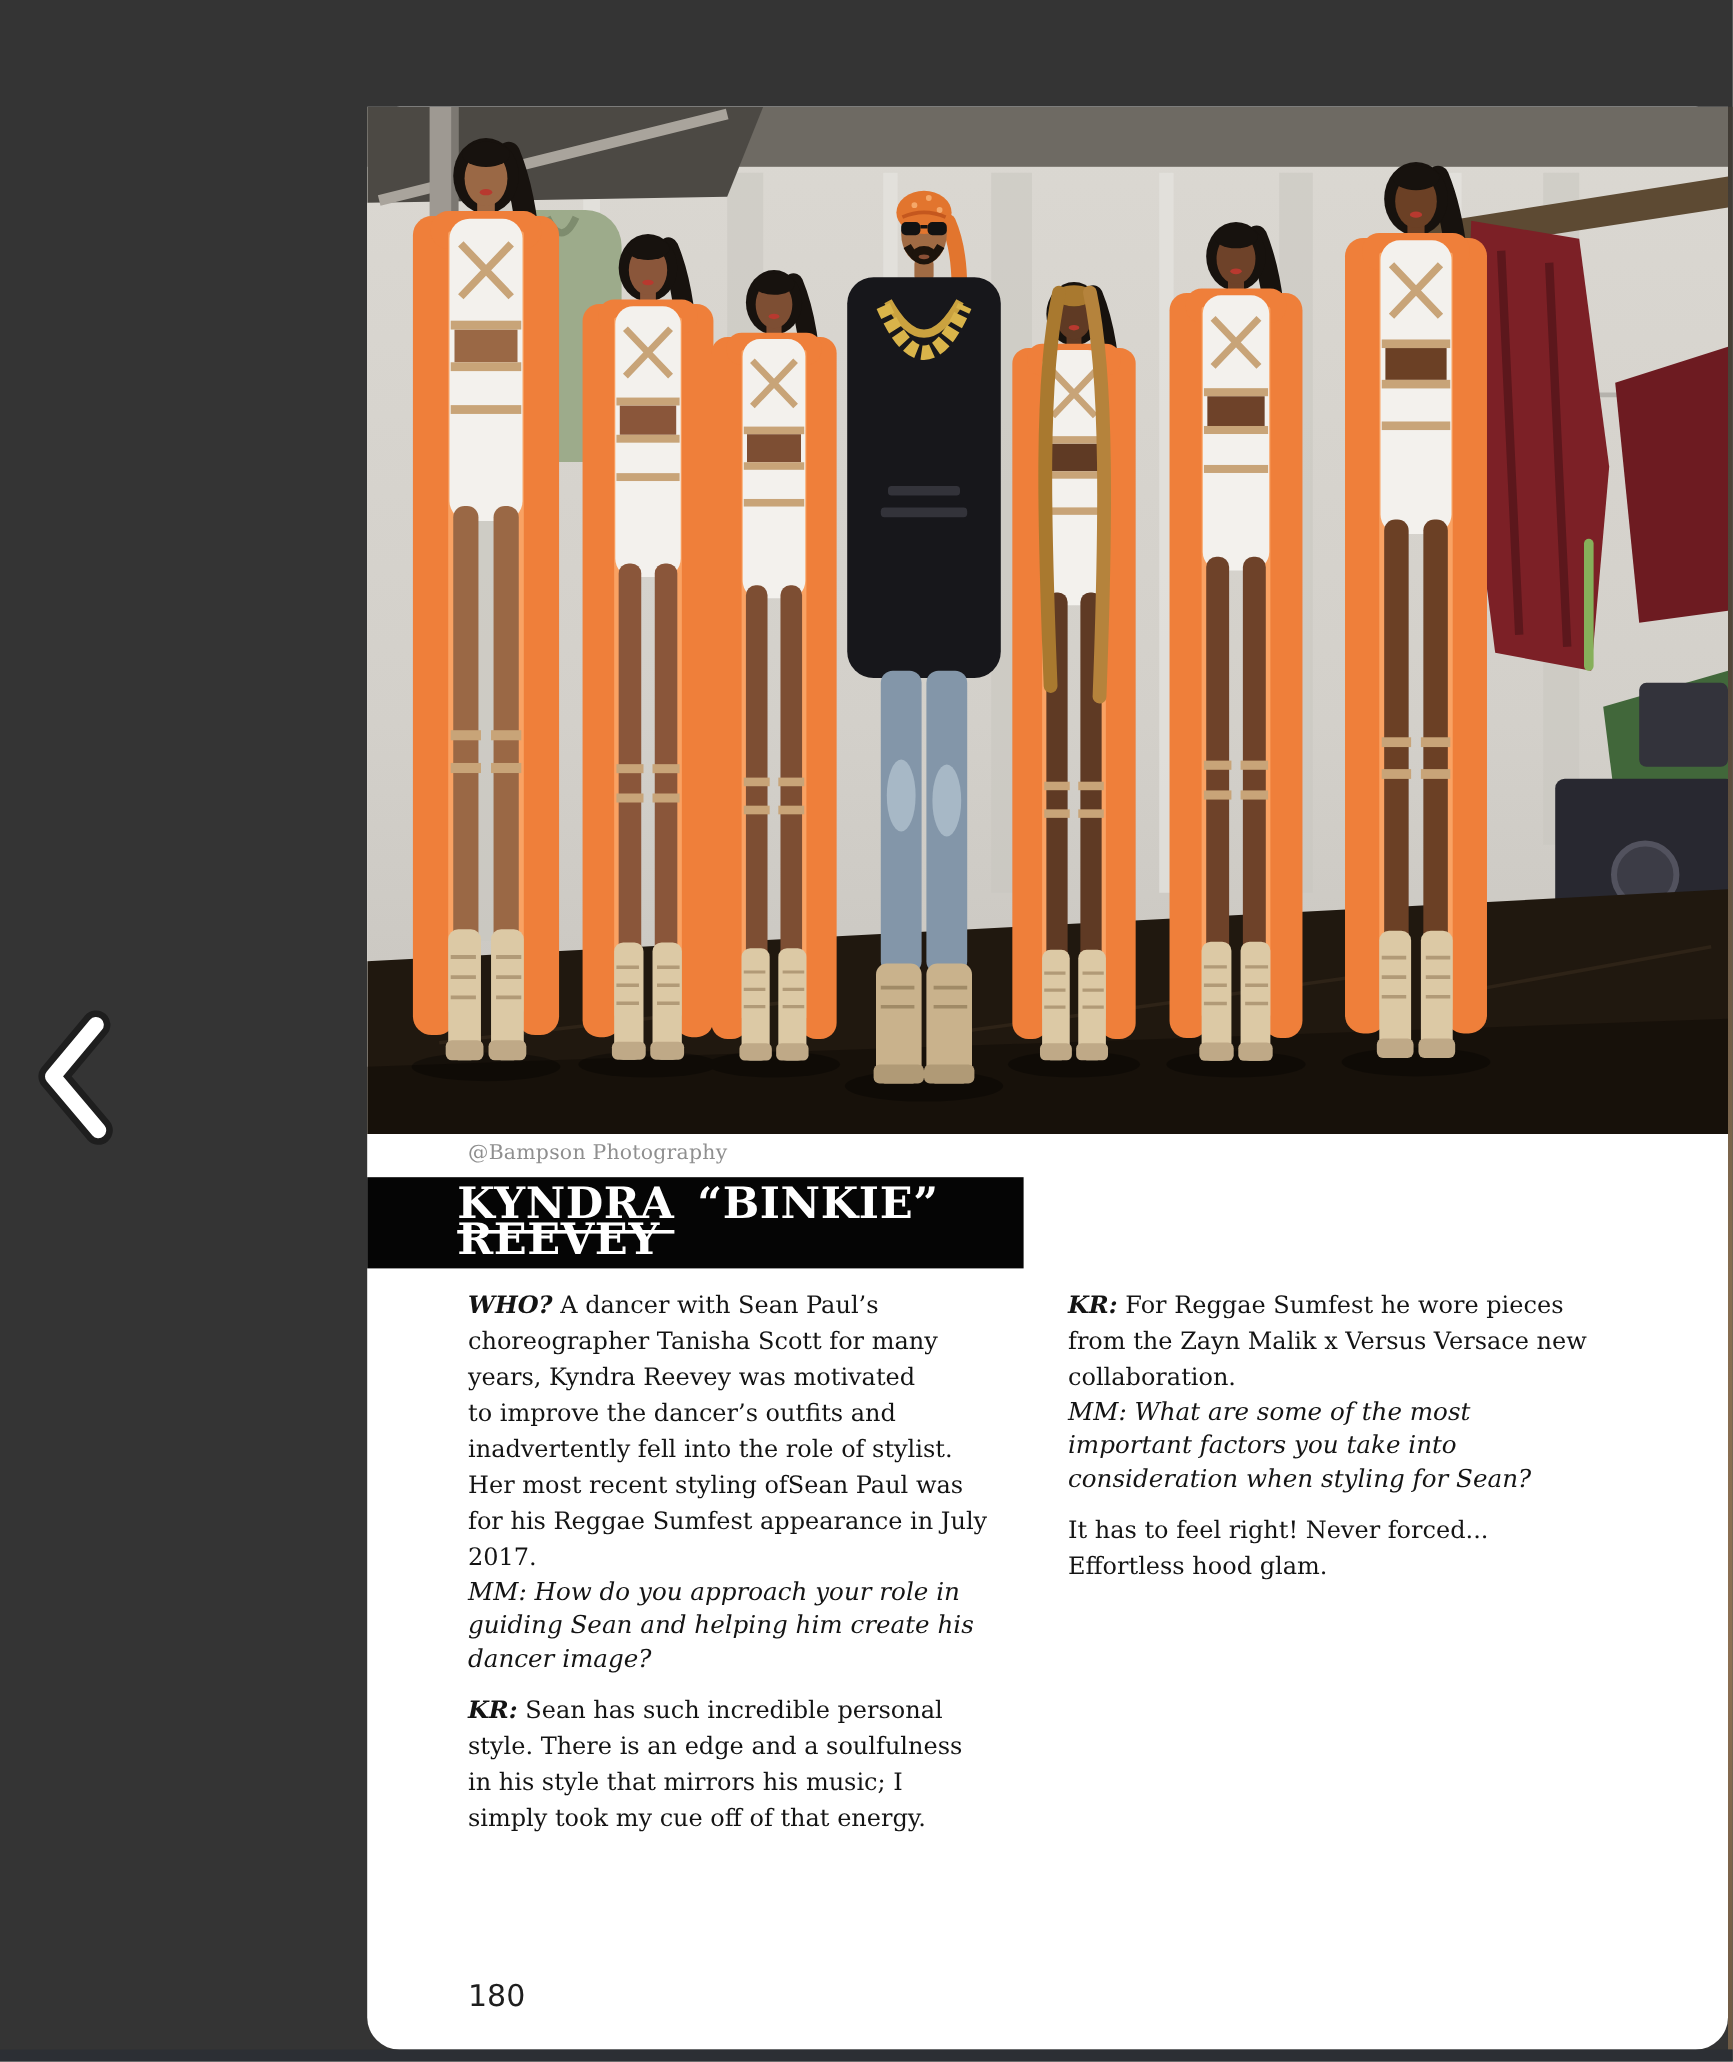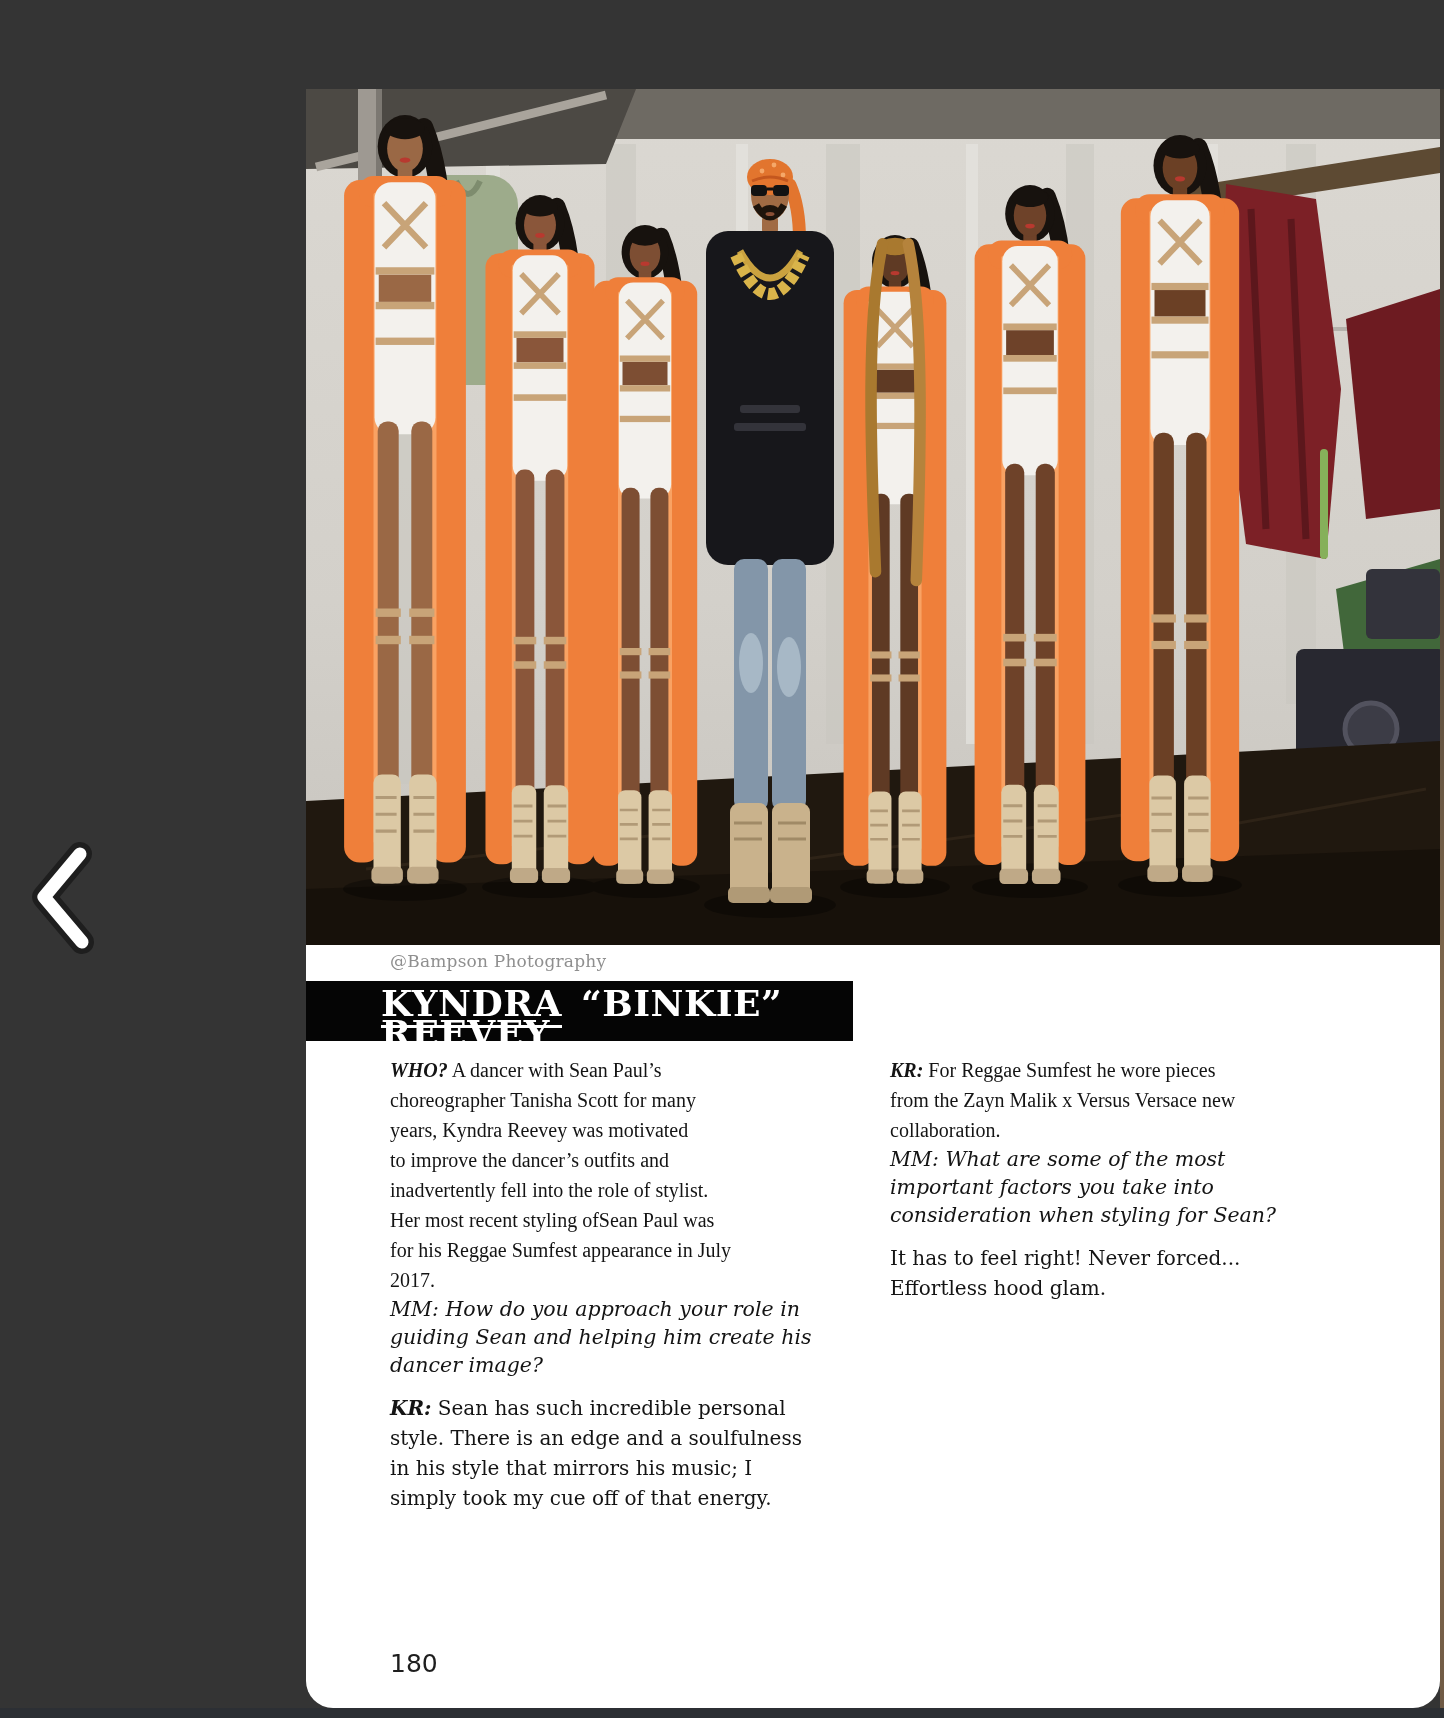--- a/index.html
+++ b/index.html
@@ -23,40 +23,40 @@
   .page{
     position:absolute;left:306px;top:89px;width:1134px;height:1619px;background:#ffffff;border-radius:27px;
   }
   .photo{
     position:absolute;left:0;top:0;width:1134px;height:856px;overflow:hidden;background:#d8d5cf;
   }
   .credit{
     position:absolute;left:84px;top:862px;font-size:17px;color:#8f8f8f;letter-spacing:.2px;
   }
   .title-bar{
-    position:absolute;left:0;top:892px;width:547px;height:60px;background:#050505;overflow:hidden;
+    position:absolute;left:0;top:892px;width:547px;height:76px;background:#050505;overflow:hidden;
   }
   .title-bar h1{
     margin:0;padding:7px 0 0 75px;color:#ffffff;
     font-size:36px;line-height:30px;font-weight:bold;letter-spacing:.5px;word-spacing:6px;
     white-space:nowrap;
   }
   .title-bar .u{border-bottom:3px solid #fff;padding-bottom:1px;}
   
   .col{position:absolute;top:966px;color:#141414;}
   .col-left{left:84px;}
   .col-right{left:584px;}
   .col p{margin:0;}
   .answer{font-size:20px;line-height:30px;margin-bottom:30px;}
   .answer .lead{font-weight:bold;font-style:italic;}
   .answer .body{white-space:pre-line;}
   .question{
     font-style:italic;font-size:20.5px;line-height:28px;white-space:pre-line;margin-top:34px;
   }
-  .col p:first-child{margin-top:0;font-family:Liberation Serif, serif;}
+  .col p:first-child{margin-top:17px;}
   .question + .answer{margin-top:14px;}
   .page-num{
     position:absolute;left:84px;top:1560px;
     font-family:"DejaVu Sans",sans-serif;font-size:25px;color:#1e1e1e;
   }
 </style>
 </head>
 <body>
 
 <div style="position:absolute;inset:0;">

